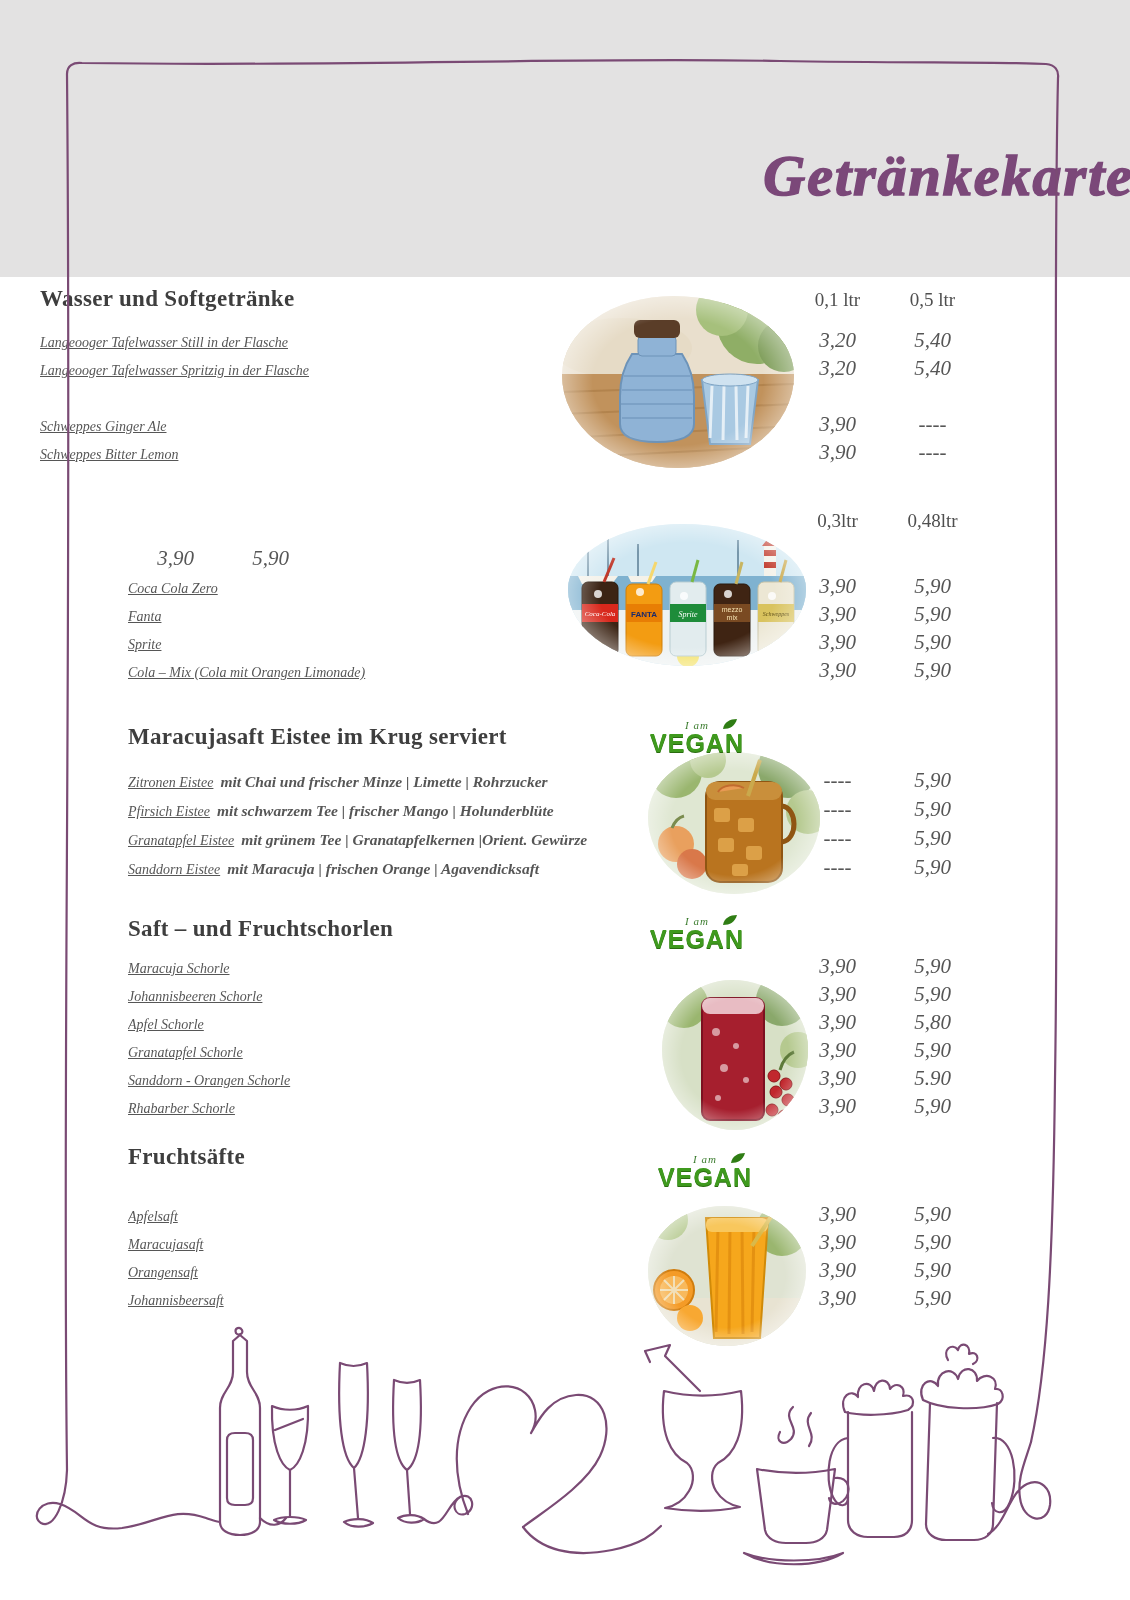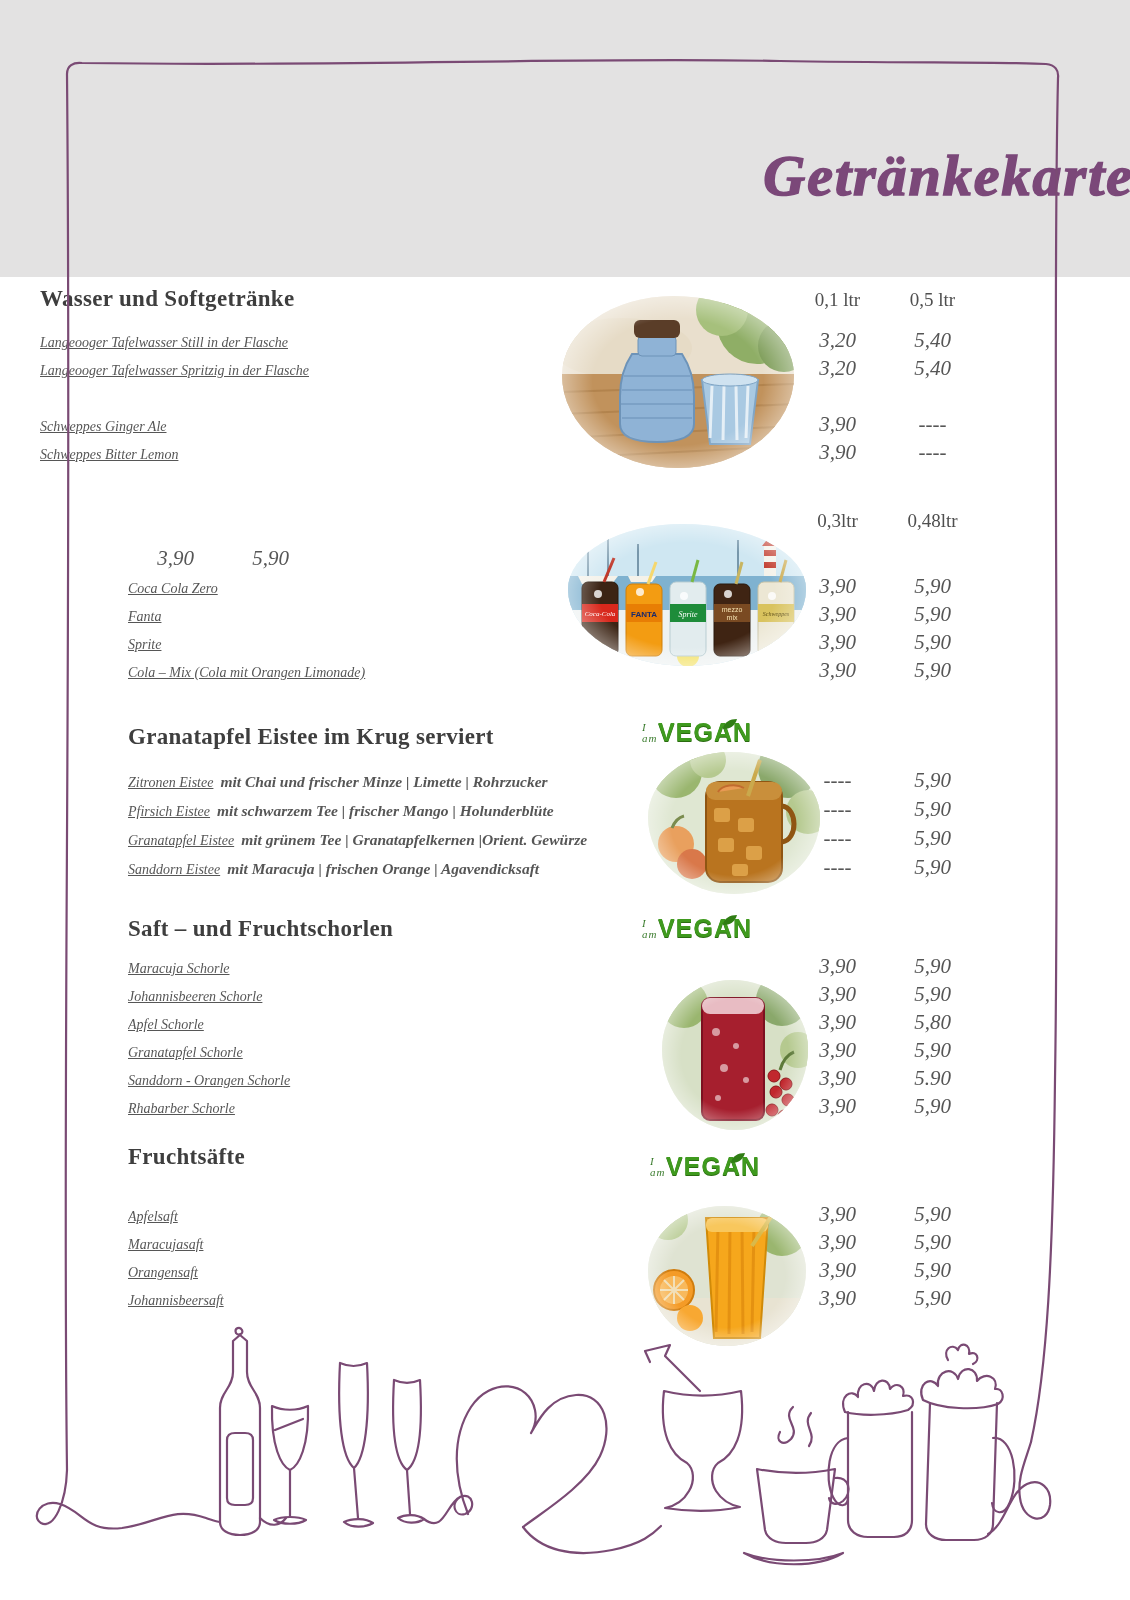--- a/index.html
+++ b/index.html
@@ -30,21 +30,21 @@
   .row .n{font-style:italic;font-size:14px;text-decoration:underline;}
   .row .d{font-style:italic;font-weight:bold;font-size:15.5px;margin-left:7px;}
   .row .p{width:95px;text-align:center;font-style:italic;font-size:21px;}
   .sec1{margin-top:286px;padding-left:40px;} .sec1 .items{margin-top:12px;}
   .sec2{margin-top:42px;}  .sec2 .items{margin-top:6px;}
   .sec3{margin-top:38px;}  .sec3 .items{margin-top:14px;} .sec3 .row{height:29px;}
   .sec4{margin-top:32px;}  .sec4 .items{margin-top:8px;}
   .sec5{margin-top:22px;}  .sec5 .items{margin-top:28px;}
   .gap{margin-top:28px;}
   
-  .vegan{position:absolute;width:110px;display:flex;flex-direction:row;align-items:center;z-index:2;line-height:1;}
+  .vegan{position:absolute;width:110px;display:flex;flex-direction:column;align-items:center;z-index:2;line-height:1;}
   .vegan .iam{font-family:"Liberation Serif",serif;font-style:italic;font-size:11px;color:#3c7d2f;letter-spacing:1px;}
   .vegan .word{font-family:"Liberation Sans",sans-serif;font-weight:800;font-size:25px;letter-spacing:1px;
     color:#3f9a1e;text-shadow:0 1px 0 #2a6c10;}
   .vegan svg{position:absolute;right:14px;top:-2px;}
   .b1{left:642px;top:720px;} .b2{left:642px;top:916px;} .b3{left:650px;top:1154px;}
   
   .photo{position:absolute;z-index:1;border-radius:48% 52% 50% 50%/46% 46% 54% 54%;overflow:hidden;}
   .photo::after{content:"";position:absolute;inset:0;
     background:radial-gradient(ellipse at center, rgba(255,255,255,0) 52%, rgba(255,255,255,.55) 78%, #ffffff 99%);}
   .ph-water{left:562px;top:296px;width:232px;height:172px;}
@@ -120,21 +120,21 @@
       <div class="row">
           <span class="nm"><span class="n">Cola – Mix (Cola mit Orangen Limonade)</span></span>
           <span class="p">3,90</span>
           <span class="p">5,90</span>
         </div>
     </div>
   </div>
 
   <div class="sec sec3">
     <div class="hdr">
-        <span class="t">Granatapfel Eistee im Krug serviert</span>
+        <span class="t">Maracujasaft Eistee im Krug serviert</span>
         <span class="c"></span>
         <span class="c"></span>
       </div>
     <div class="items">
       <div class="row">
           <span class="nm"><span class="n">Zitronen Eistee</span><span class="d">mit Chai und  frischer Minze |  Limette |  Rohrzucker</span></span>
           <span class="p">----</span>
           <span class="p">5,90</span>
         </div>
       <div class="row">

